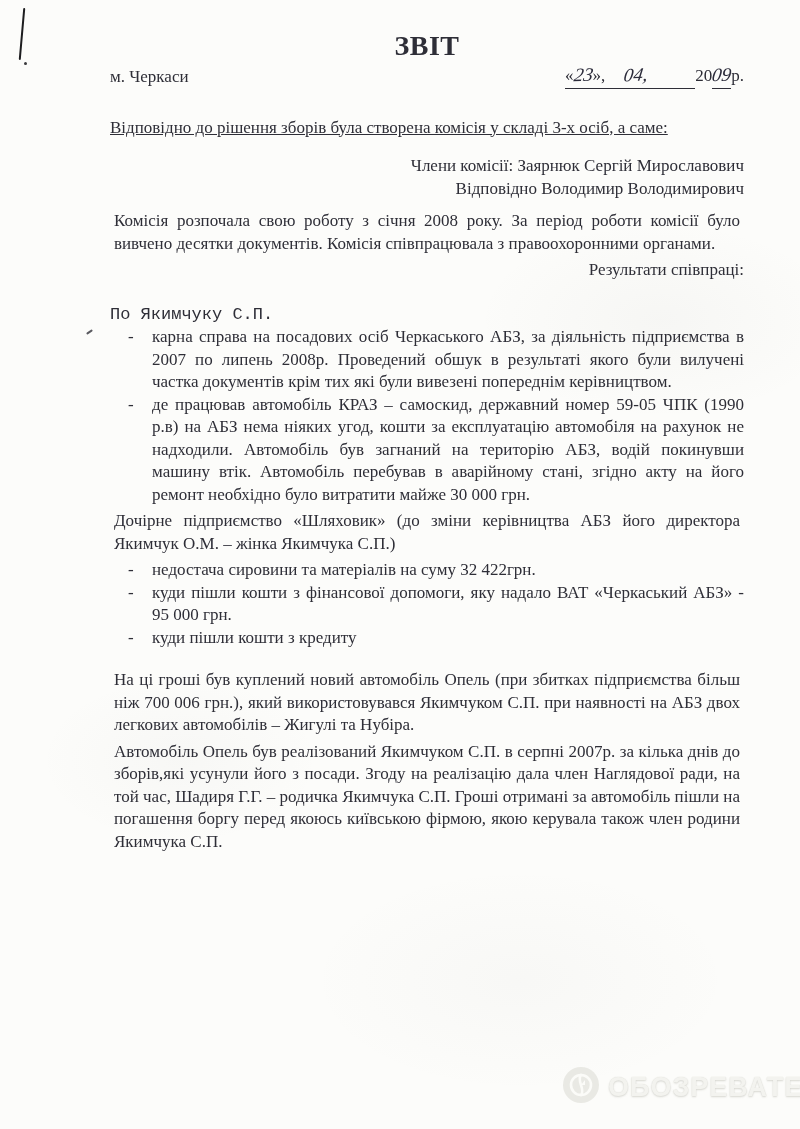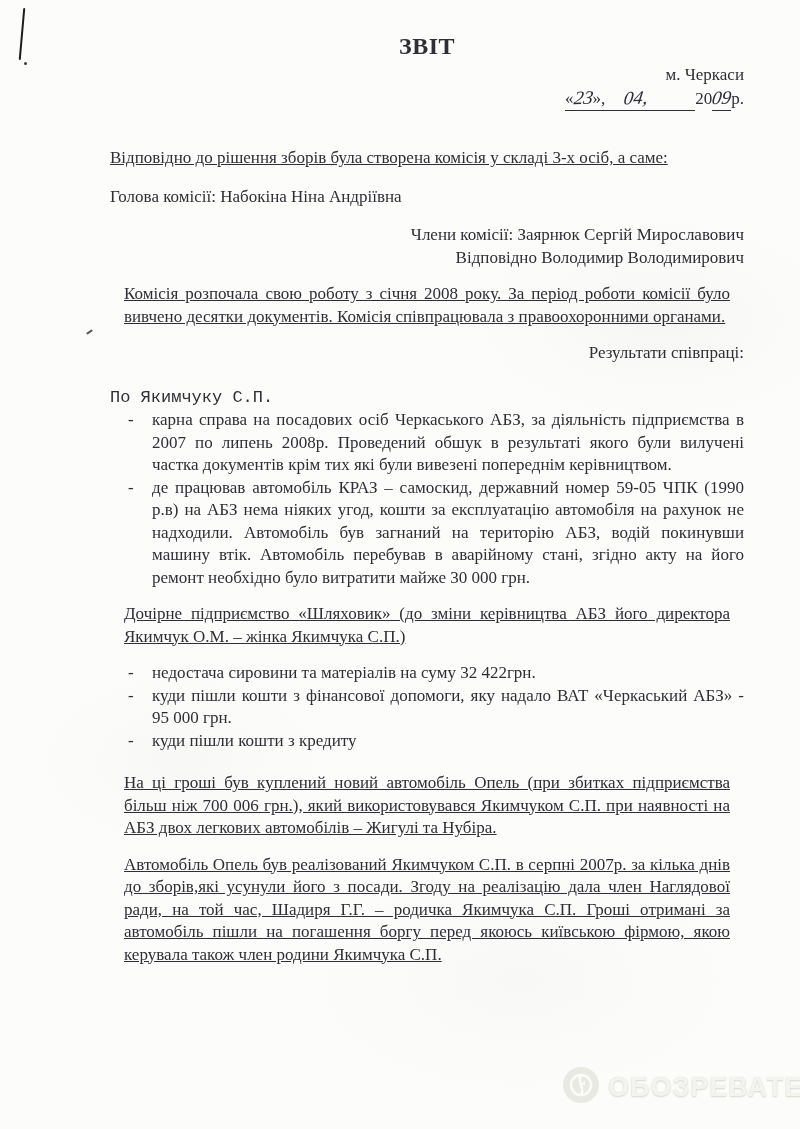--- a/index.html
+++ b/index.html
@@ -7,31 +7,31 @@
     position:relative; width:800px; height:1129px; overflow:hidden;
     background:#fcfcfa;
     background-image:
       radial-gradient(ellipse 260px 140px at 660px 320px, rgba(120,120,115,0.045), transparent 70%),
       radial-gradient(ellipse 200px 120px at 180px 760px, rgba(120,120,115,0.035), transparent 70%),
       radial-gradient(ellipse 300px 160px at 520px 980px, rgba(120,120,115,0.03), transparent 70%);
     font-family:"Liberation Serif","DejaVu Serif",serif;
     color:#2e2e37;
   }
   .doc{position:absolute; left:110px; top:34px; width:634px; font-size:17px; line-height:22.5px; text-align:justify;}
-  .title{text-align:center; font-weight:bold; font-size:24px; line-height:24px; margin:0 0 6px 0; letter-spacing:.5px;}
+  .title{text-align:center; font-weight:bold; font-size:28px; line-height:24px; margin:0 0 6px 0; letter-spacing:.5px;}
   .subtitle{text-align:center; line-height:27px; margin:0 0 12px 0;}
-  .city-date{display:flex; justify-content:space-between; align-items:flex-end; margin:0 0 36px 0;flex-direction:column;}
+  .city-date{display:flex; justify-content:space-between; align-items:flex-end; margin:0 0 28px 0;}
   .date-line{white-space:nowrap; font-size:17px;}
   .hand{display:inline-block; font-style:italic; font-size:19px; transform:skewX(-10deg) rotate(-2deg); color:#2b2b3a;}
   .useg{display:inline-block; border-bottom:1.3px solid #2e2e37; text-align:center;}
   .intro{margin:0 0 16px 0;text-decoration:underline;}
   .head-line{margin:0 0 16px 0; text-align:left;}
   .members{margin:0 0 10px 0; text-align:right;}
   .member2{margin-left:106px;}
-  .para{margin:14px;text-decoration:underline;}
+  .para{margin:4px;}
   .results{margin:0; text-align:right;}
   .section-head{margin:22px 0 0 0; text-align:left;font-family:Liberation Mono, monospace;}
   .bullet{display:flex; padding-left:18px;}
   .dash{flex:none; width:24px; text-align:left;}
   .btext{flex:1; text-align:justify;}
   .closing{margin-top:20px;}
   .pen-mark{position:absolute; left:21px; top:8px; width:2px; height:52px; background:#1d1d1f; transform:rotate(5deg); border-radius:1px;}
   .pen-dot{position:absolute; left:24px; top:62px; width:3px; height:3px; background:#3a3a3c; border-radius:50%;}
   .tick{position:absolute; left:86px; top:331px; width:7px; height:2px; background:#5a5a60; transform:rotate(-35deg); border-radius:1px;}
   .watermark{position:absolute; left:562px; top:1066px; display:flex; align-items:center; gap:8px;}
@@ -58,21 +58,20 @@
 
     <div class="city-date">
       <span>м. Черкаси</span>
       <span class="date-line">
         <span class="useg" style="min-width:40px;"><span>«</span><span class="hand">23</span><span>»,</span></span><span class="useg" style="min-width:62px;"><span class="hand">04,</span></span><span class="useg" style="min-width:28px;">&nbsp;</span><span>20</span><span class="useg"><span class="hand">09</span></span><span>р.</span>
       </span>
     </div>
 
     <div class="intro">Відповідно до рішення зборів була створена комісія у складі 3-х осіб, а саме:</div>
 
-    <div class="head-line">Голова комісії: Набокіна Ніна Андріївна</div>
 
     <div class="members">
       <div><span>Члени комісії:</span> <span>Заярнюк Сергій Мирославович</span></div>
       <div class="member2">Відповідно Володимир Володимирович</div>
     </div>
 
     <div class="para">Комісія розпочала свою роботу з січня 2008 року. За період роботи комісії було вивчено десятки документів. Комісія співпрацювала з правоохоронними органами.</div>
     <div class="results">Результати співпраці:</div>
 
     <div class="section-head">По Якимчуку С.П.</div>

